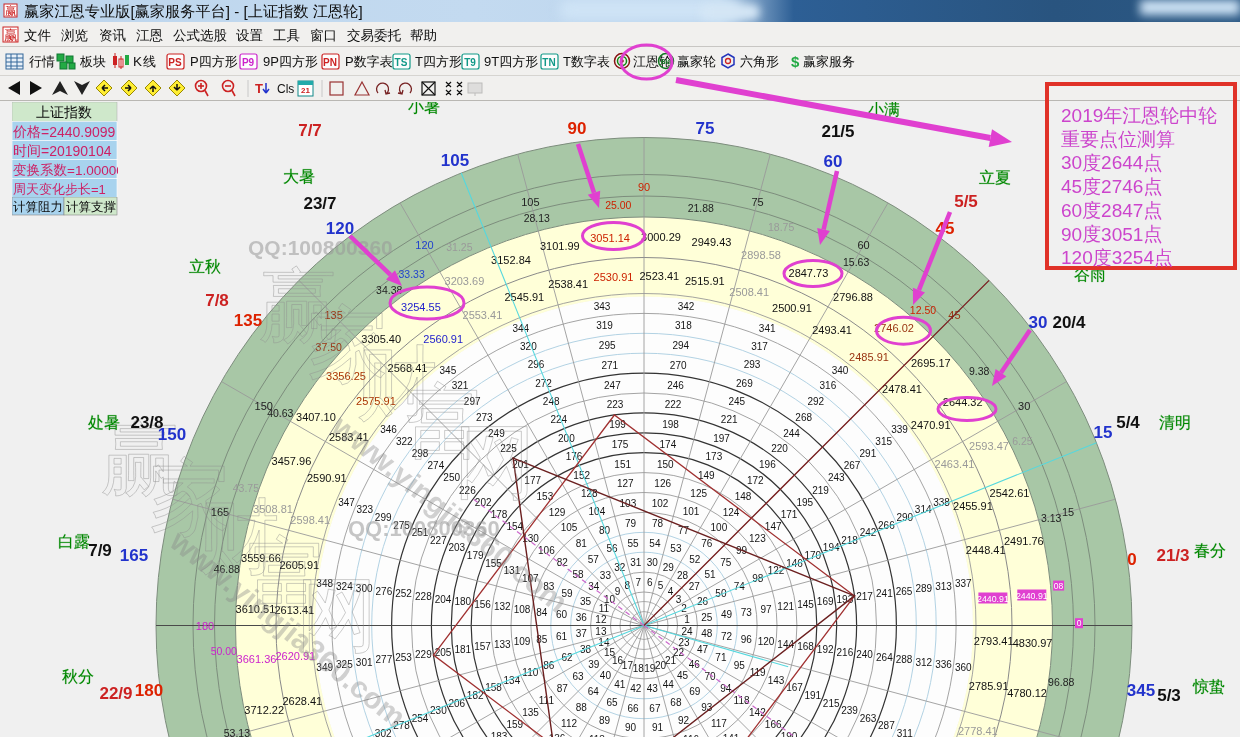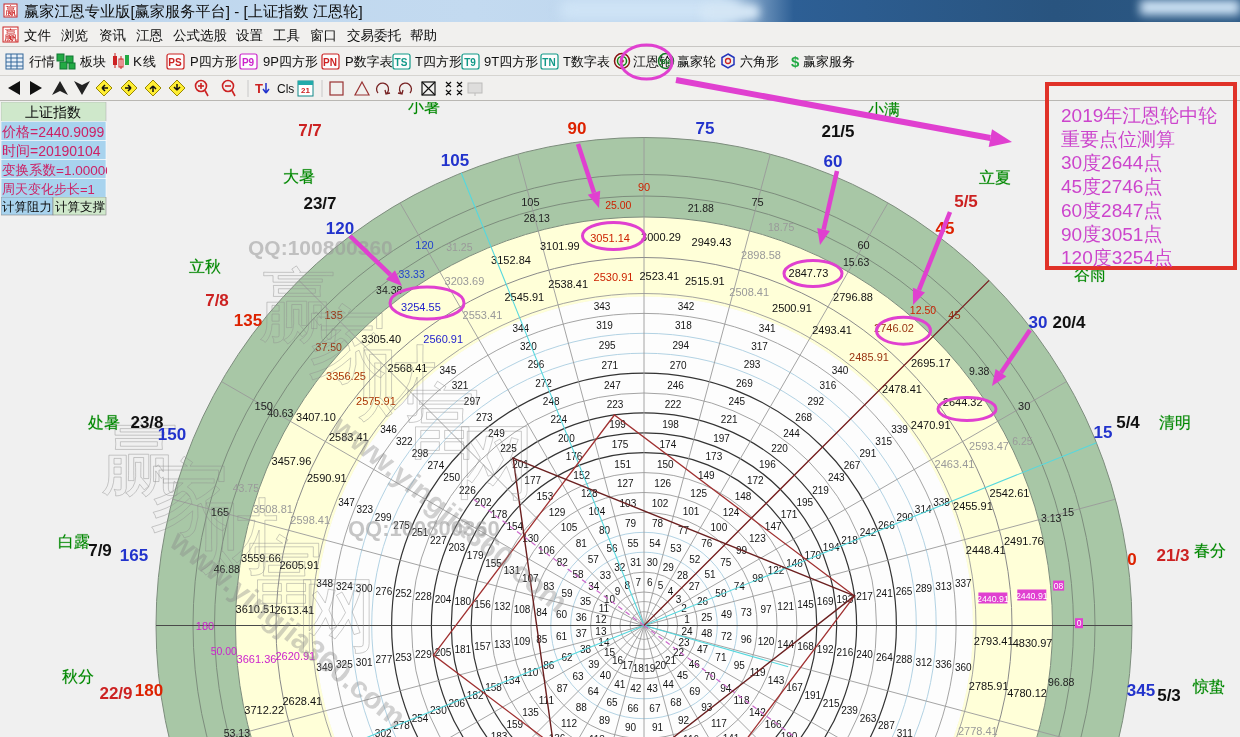--- a/index.html
+++ b/index.html
@@ -878,21 +878,21 @@
     </g>
     <text x="1173.0" y="459.0" font-size="17.0" fill="#cc2222" font-weight="bold" text-anchor="middle">21/3</text>
     <text x="1132.0" y="463.0" font-size="17.0" fill="#dd2200" font-weight="bold" text-anchor="middle">0</text>
     <g fill="#008800" stroke="#008800" stroke-width="14">
       <use href="#u60ca" transform="translate(1193.0 590.0) scale(0.0156 -0.0156)"></use>
       <use href="#u86f0" transform="translate(1209.0 590.0) scale(0.0156 -0.0156)"></use>
     </g>
     <text x="1169.0" y="599.0" font-size="17.0" fill="#111111" font-weight="bold" text-anchor="middle">5/3</text>
     <text x="1141.0" y="594.0" font-size="17.0" fill="#2233cc" font-weight="bold" text-anchor="middle">345</text>
   </svg>
-<div style="position:absolute;left:1px;top:102px;width:106px;z-index:5;font-family:'Liberation Sans'"><svg width="106" height="114">
+<div style="position:absolute;left:12px;top:102px;width:106px;z-index:5;font-family:'Liberation Sans'"><svg width="106" height="114">
       <rect x="0" y="0" width="105" height="19.5" fill="#cfe8cb" stroke="#aaa" stroke-width="0.5"></rect>
       <rect x="0" y="19.5" width="105" height="19" fill="#a8d3ee" stroke="#ffffff" stroke-width="0.6"></rect>
       <rect x="0" y="38.5" width="105" height="19" fill="#a8d3ee" stroke="#ffffff" stroke-width="0.6"></rect>
       <rect x="0" y="57.5" width="105" height="19" fill="#a8d3ee" stroke="#ffffff" stroke-width="0.6"></rect>
       <rect x="0" y="76.5" width="105" height="19" fill="#a8d3ee" stroke="#ffffff" stroke-width="0.6"></rect>
       <g fill="#111111">
         <use href="#u4e0a" transform="translate(24.0 15.0) scale(0.0137 -0.0137)"></use>
         <use href="#u8bc1" transform="translate(38.0 15.0) scale(0.0137 -0.0137)"></use>
         <use href="#u6307" transform="translate(52.0 15.0) scale(0.0137 -0.0137)"></use>
         <use href="#u6570" transform="translate(66.0 15.0) scale(0.0137 -0.0137)"></use>

